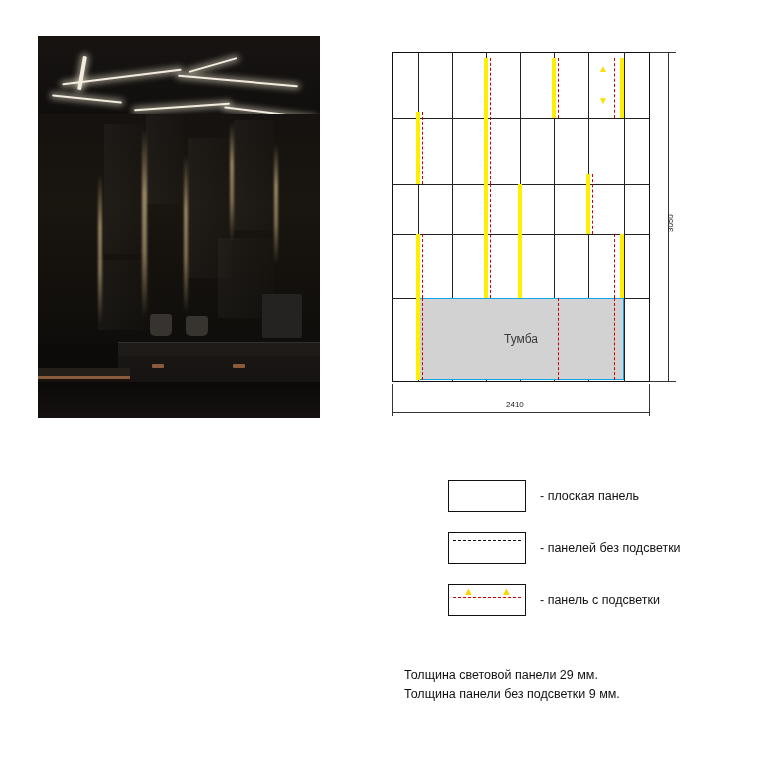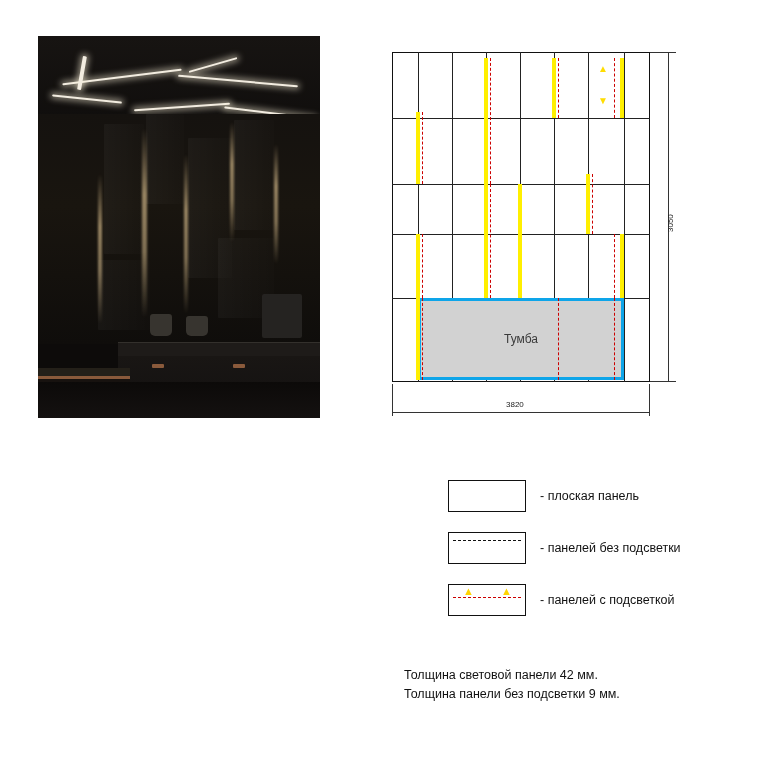--- a/index.html
+++ b/index.html
@@ -127,21 +127,21 @@
     top: 0; height: 100%; width: 0;
     border-left: 1px solid #222;
   }
   .tumba {
     position: absolute;
     left: 26px;
     top: 246px;
     width: 206px;
     height: 82px;
     background: #d2d2d2;
-    border: 3px solid #0ea5e9;
+    border: 1px solid #0ea5e9;
     box-sizing: border-box;
     display: flex;
     align-items: center;
     justify-content: center;
     font-size: 12px;
     color: #3a3a3a;
   }
   .lit-panel {
     position: absolute;
     width: 3.5px;
@@ -347,41 +347,41 @@
   <div class="arrow-y" style="left:206px; top:44px;">▼</div>
 
   <div class="dim-line-v" style="left:276px; top:0px; height:330px;"></div>
   <div class="dim-tick" style="left:258px; top:0px; width:26px; height:1px;"></div>
   <div class="dim-tick" style="left:258px; top:329px; width:26px; height:1px;"></div>
   <div class="dim-label-v" style="left:274px; top:180px;">3050</div>
 
   <div class="dim-line-h" style="left:0px; top:360px; width:258px;"></div>
   <div class="dim-tick" style="left:0px; top:332px; width:1px; height:32px;"></div>
   <div class="dim-tick" style="left:257px; top:332px; width:1px; height:32px;"></div>
-  <div class="dim-label-h" style="left:114px; top:348px;">3820</div>
+  <div class="dim-label-h" style="left:114px; top:348px;">2410</div>
 </div>
 
 <div id="legend">
 
   <div class="legend-row">
     <div class="legend-swatch sw-flat"></div>
     <div class="legend-label">- плоская панель</div>
   </div>
 
   <div class="legend-row">
     <div class="legend-swatch sw-nolight"></div>
     <div class="legend-label">- панелей без подсветки</div>
   </div>
 
   <div class="legend-row">
     <div class="legend-swatch sw-light">
       <span class="yarrow" style="left:14px;">▲</span>
       <span class="yarrow" style="left:52px;">▲</span>
     </div>
-    <div class="legend-label">- панелей с подсветкой</div>
+    <div class="legend-label">- панель с подсветки</div>
   </div>
 
 </div>
 
 <div id="notes">
-  <div>Толщина световой панели 42 мм.</div>
+  <div>Толщина световой панели 29 мм.</div>
   <div>Толщина панели без подсветки 9 мм.</div>
 </div>
 
 </body></html>

